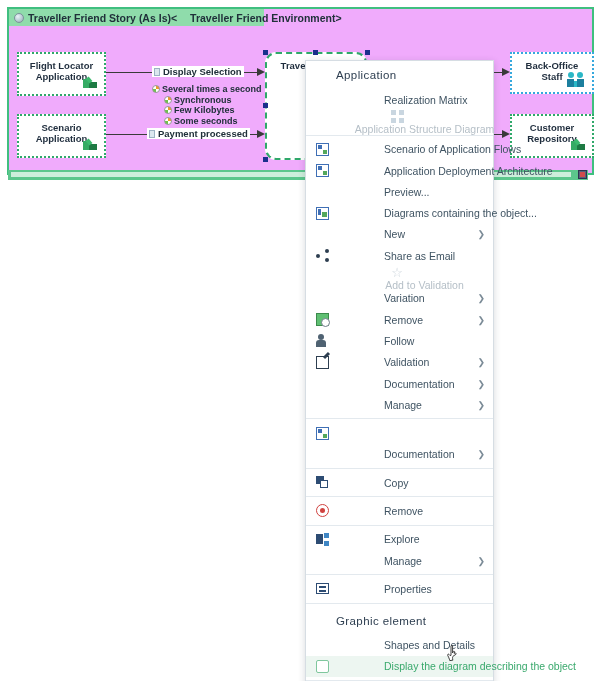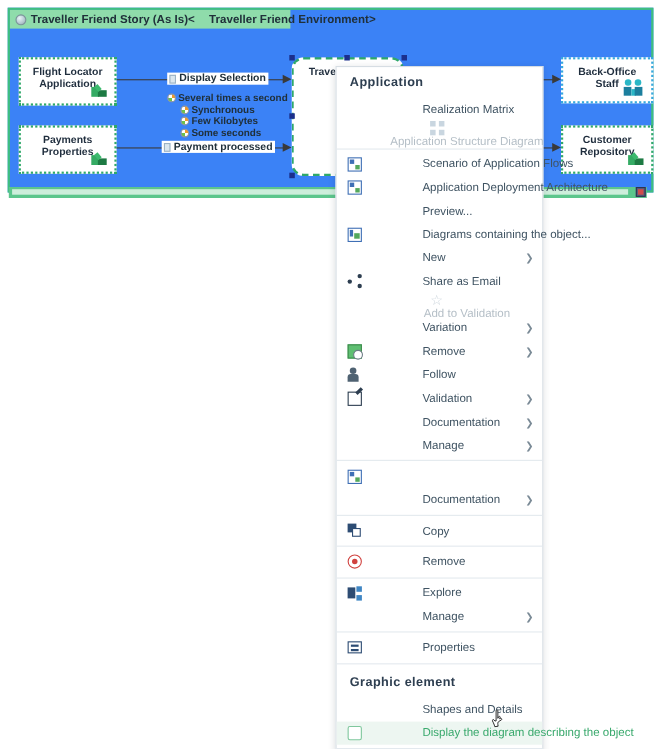--- a/index.html
+++ b/index.html
@@ -18,21 +18,21 @@
   }
 
   
   #diagram-canvas {
     position: absolute;
     left: 7px;
     top: 7px;
     width: 587px;
     height: 168px;
     border: 2px solid #3fbf7f;
-    background: #3b82f6;
+    background: #f0abfc;
     box-sizing: border-box;
   }
   #diagram-title-bar {
     position: absolute;
     left: 0;
     top: 0;
     width: 255px;
     height: 17px;
     background: #8fdcab;
     display: flex;
@@ -236,24 +236,25 @@
     border: 1px solid #d6dde3;
     box-shadow: 0 2px 7px rgba(30,40,50,0.18);
     box-sizing: border-box;
     font-size: 11px;
     color: #3f5362;
     z-index: 50;
     padding-bottom: 0;
   }
   .menu-section-title {
     font-size: 11.5px;
-    font-weight: bold;
+    font-weight: normal;
     color: #2d3e50;
     letter-spacing: 0.4px;
     padding: 8px 0 8px 12px;
+    margin-left: 18px;
   }
   .menu-item {
     display: flex;
     align-items: center;
     height: 21.3px;
     padding: 0 8px 0 10px;
     box-sizing: border-box;
     position: relative;
     color: #3f5362;
     white-space: nowrap;
@@ -426,21 +427,21 @@
     <div class="node dashed-green" style="left:8px; top:26px; width:89px; height:44px;">
       <div class="node-label">Flight Locator Application</div>
       <div class="app-icon">
         <span class="blk b1"></span>
           <span class="blk b2"></span>
           <span class="arw2"></span>
       </div>
     </div>
 
     <div class="node dashed-green" style="left:8px; top:88px; width:89px; height:44px;">
-      <div class="node-label">Payments Properties</div>
+      <div class="node-label">Scenario Application</div>
       <div class="app-icon">
         <span class="blk b1"></span>
           <span class="blk b2"></span>
           <span class="arw2"></span>
       </div>
     </div>
 
     <div class="node selected-rounded" style="left:256px; top:26px; width:102px; height:108px;">
       <div class="node-label">Traveller Friend</div>
     </div>

